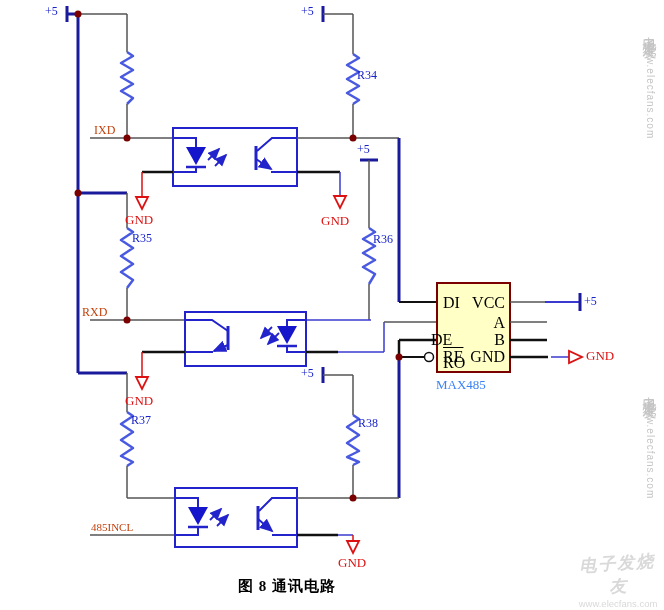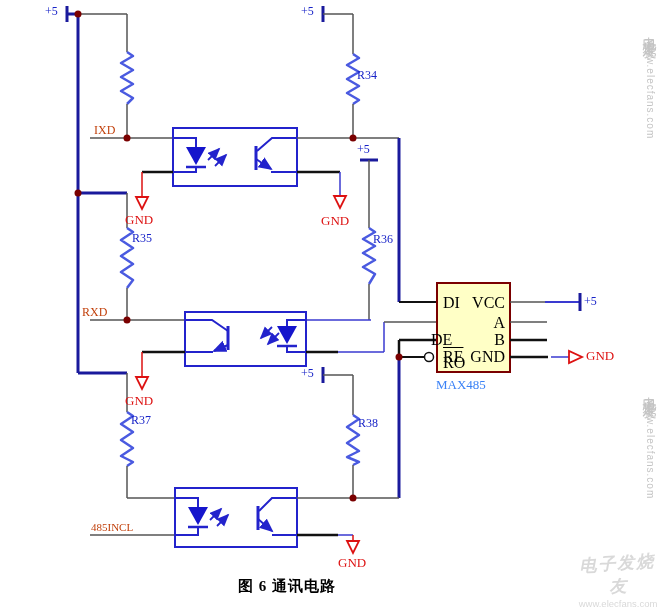--- a/index.html
+++ b/index.html
@@ -257,21 +257,21 @@
   <span class="pin" style="left:443px;top:295px;">DI</span>
   <span class="pin" style="left:443px;top:315px;margin-top:40px;">RO</span>
   <span class="pin" style="left:431px;top:332px;">DE</span>
   <span class="pin ovl" style="left:443px;top:349px;">RE</span>
   <span class="pin pinr" style="left:459px;top:295px;">VCC</span>
   <span class="pin pinr" style="left:459px;top:315px;">A</span>
   <span class="pin pinr" style="left:459px;top:332px;">B</span>
   <span class="pin pinr" style="left:459px;top:349px;">GND</span>
   <span class="lbl chipname" style="left:436px;top:378px;">MAX485</span>
 
-  <div class="lbl caption" style="left:187px;top:579px;width:200px;">图 6 通讯电路</div>
+  <div class="lbl caption" style="left:187px;top:579px;width:200px;">图 8 通讯电路</div>
 
   <div class="wm-vert" style="left:642px;top:26px;height:190px;">
     <span class="wm-brand">电子发烧友</span>
     <span class="wm-url">www.elecfans.com</span>
   </div>
   <div class="wm-vert" style="left:642px;top:386px;height:190px;">
     <span class="wm-brand">电子发烧友</span>
     <span class="wm-url">www.elecfans.com</span>
   </div>
   <div class="wm-logo" style="left:572px;top:552px;width:92px;">

